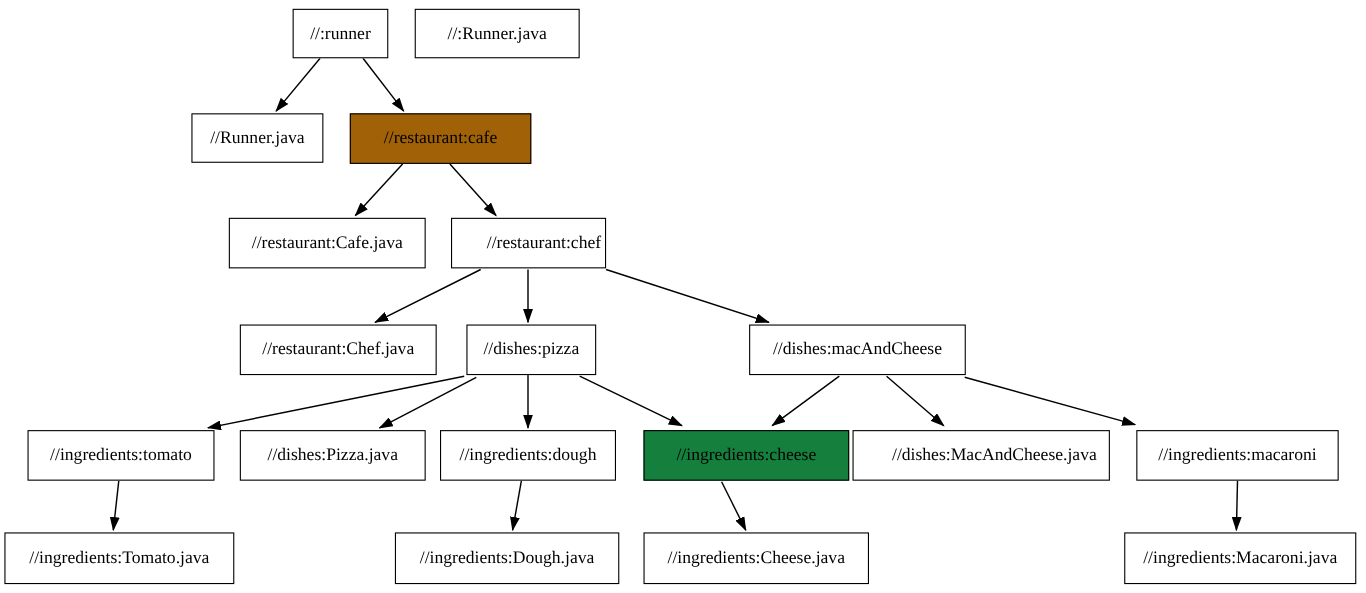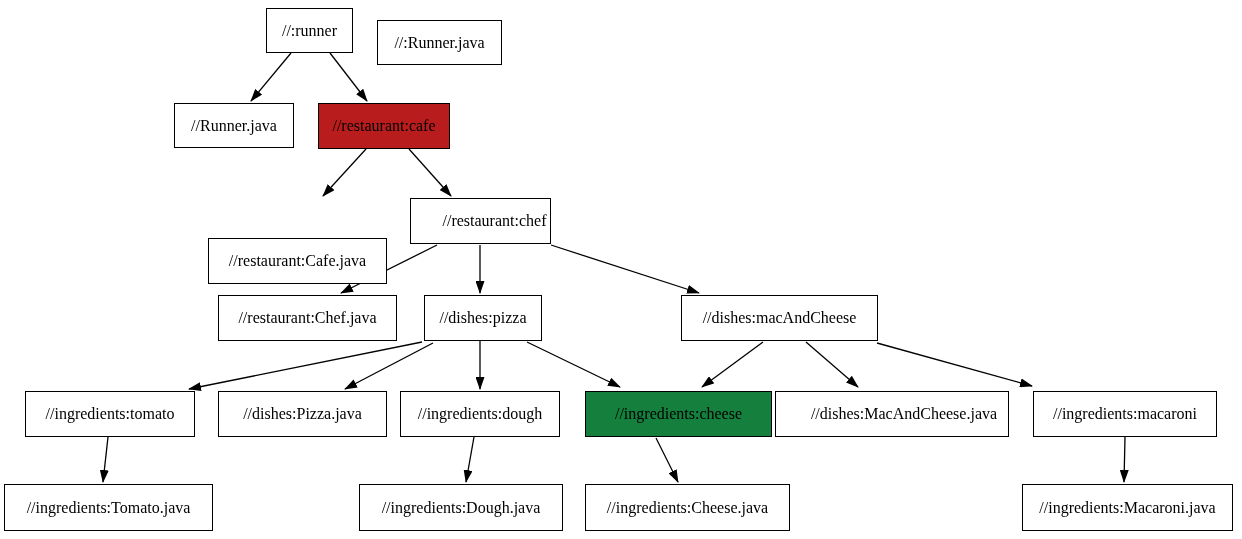--- a/index.html
+++ b/index.html
@@ -63,24 +63,24 @@
         <line x1="806" y1="342" x2="858" y2="387" stroke="#000000" stroke-width="1.3" marker-end="url(#arrowhead)"></line>
         <line x1="877" y1="343" x2="1032" y2="386" stroke="#000000" stroke-width="1.3" marker-end="url(#arrowhead)"></line>
         <line x1="108" y1="437" x2="103" y2="482" stroke="#000000" stroke-width="1.3" marker-end="url(#arrowhead)"></line>
         <line x1="474" y1="437" x2="466" y2="482" stroke="#000000" stroke-width="1.3" marker-end="url(#arrowhead)"></line>
         <line x1="656" y1="438" x2="678" y2="482" stroke="#000000" stroke-width="1.3" marker-end="url(#arrowhead)"></line>
         <line x1="1125" y1="437" x2="1124" y2="482" stroke="#000000" stroke-width="1.3" marker-end="url(#arrowhead)"></line>
       </g>
   </svg>
   <div id="node-layer">
       <div class="graph-node" style="left: 266px; top: 8px; width: 87px; height: 45px; background: rgb(255, 255, 255); border-color: rgb(0, 0, 0); text-align: center;">//:runner</div>
-      <div class="graph-node" style="left: 377px; top: 8px; width: 125px; height: 45px; background: rgb(255, 255, 255); border-color: rgb(0, 0, 0); margin-top: 12px;">//:Runner.java</div>
+      <div class="graph-node" style="left: 377px; top: 8px; width: 150px; height: 45px; background: rgb(255, 255, 255); border-color: rgb(0, 0, 0);">//:Runner.java</div>
       <div class="graph-node" style="left: 174px; top: 103px; width: 120px; height: 45px; background: rgb(255, 255, 255); border-color: rgb(0, 0, 0);">//Runner.java</div>
-      <div class="graph-node" style="left: 318px; top: 103px; width: 132px; height: 46px; background: #b91c1c; border-color: rgb(0, 0, 0);">//restaurant:cafe</div>
-      <div class="graph-node" style="left: 208px; top: 198px; width: 179px; height: 46px; background: rgb(255, 255, 255); border-color: rgb(0, 0, 0); margin-top: 40px;">//restaurant:Cafe.java</div>
+      <div class="graph-node" style="left: 318px; top: 103px; width: 165px; height: 46px; background: #a16207; border-color: rgb(0, 0, 0);">//restaurant:cafe</div>
+      <div class="graph-node" style="left: 208px; top: 198px; width: 179px; height: 46px; background: rgb(255, 255, 255); border-color: rgb(0, 0, 0);">//restaurant:Cafe.java</div>
       <div class="graph-node" style="left: 410px; top: 198px; width: 141px; height: 46px; background: rgb(255, 255, 255); border-color: rgb(0, 0, 0); padding-left: 28px;">//restaurant:chef</div>
       <div class="graph-node" style="left: 218px; top: 295px; width: 179px; height: 46px; background: rgb(255, 255, 255); border-color: rgb(0, 0, 0);">//restaurant:Chef.java</div>
       <div class="graph-node" style="left: 424px; top: 295px; width: 118px; height: 46px; background: rgb(255, 255, 255); border-color: rgb(0, 0, 0);">//dishes:pizza</div>
       <div class="graph-node" style="left: 681px; top: 295px; width: 197px; height: 46px; background: rgb(255, 255, 255); border-color: rgb(0, 0, 0);">//dishes:macAndCheese</div>
       <div class="graph-node" style="left: 25px; top: 391px; width: 170px; height: 46px; background: rgb(255, 255, 255); border-color: rgb(0, 0, 0);">//ingredients:tomato</div>
       <div class="graph-node" style="left: 218px; top: 391px; width: 169px; height: 46px; background: rgb(255, 255, 255); border-color: rgb(0, 0, 0);">//dishes:Pizza.java</div>
       <div class="graph-node" style="left: 400px; top: 391px; width: 160px; height: 46px; background: rgb(255, 255, 255); border-color: rgb(0, 0, 0);">//ingredients:dough</div>
       <div class="graph-node" style="left: 585px; top: 391px; width: 187px; height: 46px; background: #15803d; border-color: rgb(0, 0, 0);">//ingredients:cheese</div>
       <div class="graph-node" style="left: 775px; top: 391px; width: 234px; height: 46px; background: rgb(255, 255, 255); border-color: rgb(0, 0, 0); padding-left: 24px;">//dishes:MacAndCheese.java</div>
       <div class="graph-node" style="left: 1033px; top: 391px; width: 184px; height: 46px; background: rgb(255, 255, 255); border-color: rgb(0, 0, 0);">//ingredients:macaroni</div>

